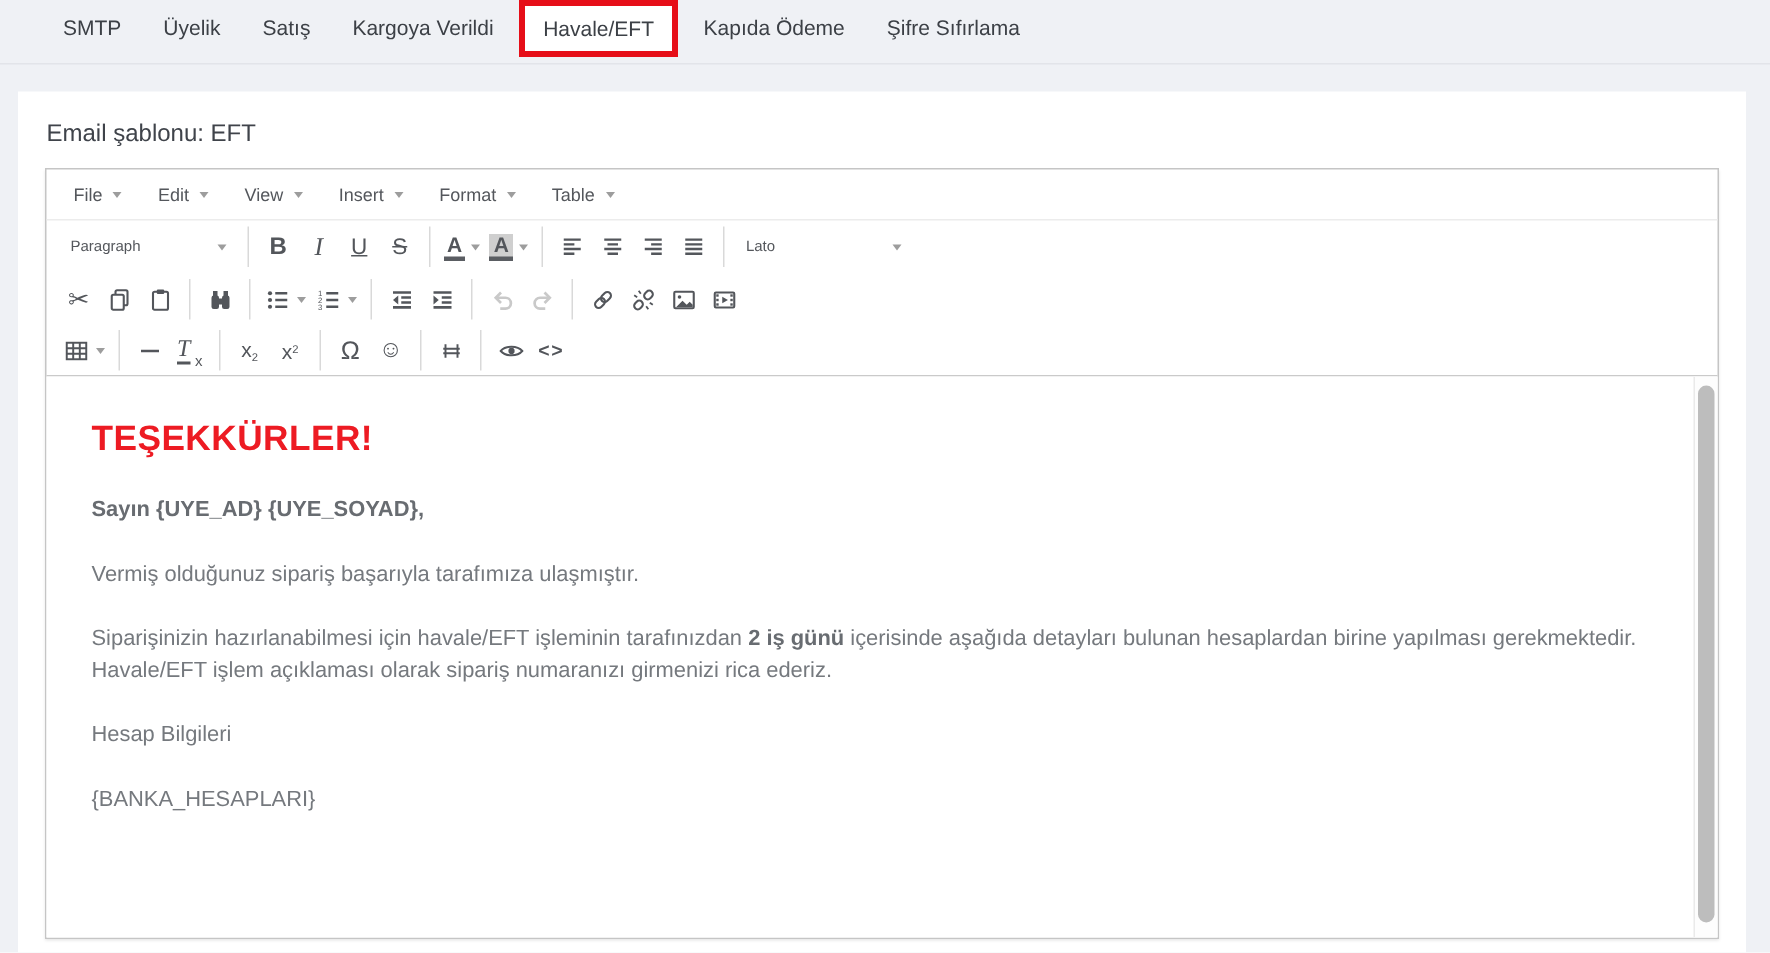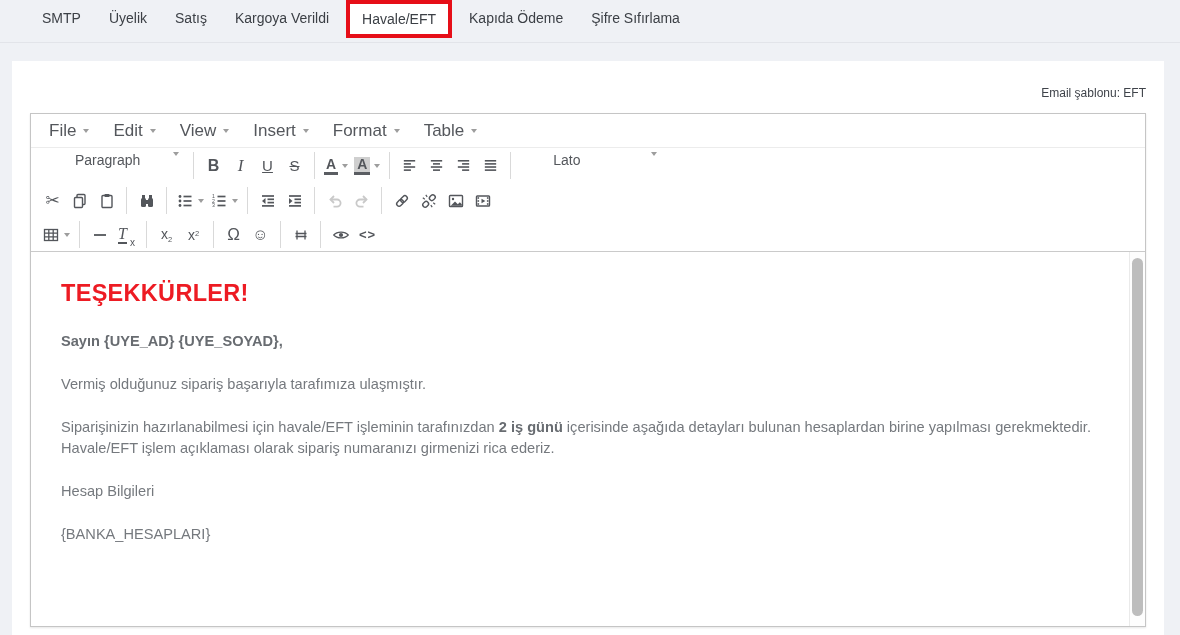--- a/index.html
+++ b/index.html
@@ -23,55 +23,55 @@
   .tab.active {
     background:#ffffff; border:4px solid #e60e18;
     padding:7px 12px; margin:0 3px;
   }
 
   
   .panel {
     margin:18px 16px 0 12px; background:#ffffff;
     height:574px; padding:20px 18px 0 18px;
   }
-  .tpl-label { font-size:12px; color:#3f434a; margin:5px 0 13px 1px;text-align:right; }
+  .tpl-label { font-size:16px; color:#3f434a; margin:0 0 13px 1px; }
 
   
   .editor {
     border:1px solid #c5c5c5; background:#fff;
     height:calc(100% - 40px);
     display:flex; flex-direction:column;
     box-shadow:0 1px 2px rgba(0,0,0,0.10);
   }
   .menubar {
     height:34px; display:flex; align-items:center;
     padding:0 6px; border-bottom:1px solid #ececec; flex:none;
   }
   .menu-item {
     display:flex; align-items:center; gap:7px;
-    padding:7px 12px; font-size:17px; color:#54575c; cursor:pointer;
+    padding:7px 12px; font-size:12px; color:#54575c; cursor:pointer;
   }
   .caret {
     width:0; height:0; flex:none;
     border-left:3.5px solid transparent; border-right:3.5px solid transparent;
     border-top:4px solid #9d9d9d;
   }
   .toolbar { display:flex; align-items:center; height:35px; padding:0 8px; flex:none; }
   .toolbar.r4 { border-bottom:1px solid #cacaca; height:34px; }
   .sep { width:1px; height:27px; background:#d9d9d9; margin:0 6px; flex:none; }
   .tbtn {
     display:flex; align-items:center; justify-content:center;
     min-width:27px; height:27px; padding:0 3px; gap:4px;
     background:transparent; border:none; color:#53565b; cursor:pointer;
     font-family:"Liberation Sans", sans-serif;
   }
   .tbtn:disabled { color:#c9c9c9; cursor:default; }
   .select {
-    display:flex; align-items:flex-start; justify-content:space-between;
-    height:27px; padding:0 8px; font-size:14px; color:#54575c; cursor:pointer;margin-left:28px;
+    display:flex; align-items:center; justify-content:space-between;
+    height:27px; padding:0 8px; font-size:10px; color:#54575c; cursor:pointer;
   }
   .select.fmt  { width:120px; }
   .select.font { width:120px; }
   .select.size { width:112px; }
 
   .g  { font-size:15px; line-height:1; }
   .g.bold   { font-weight:700; font-size:16px; }
   .g.italic { font-family:"Liberation Serif", serif; font-style:italic; font-size:17px; }
   .g.under  { text-decoration:underline; font-size:15px; }
   .g.strike { text-decoration:line-through; font-size:15px; }

